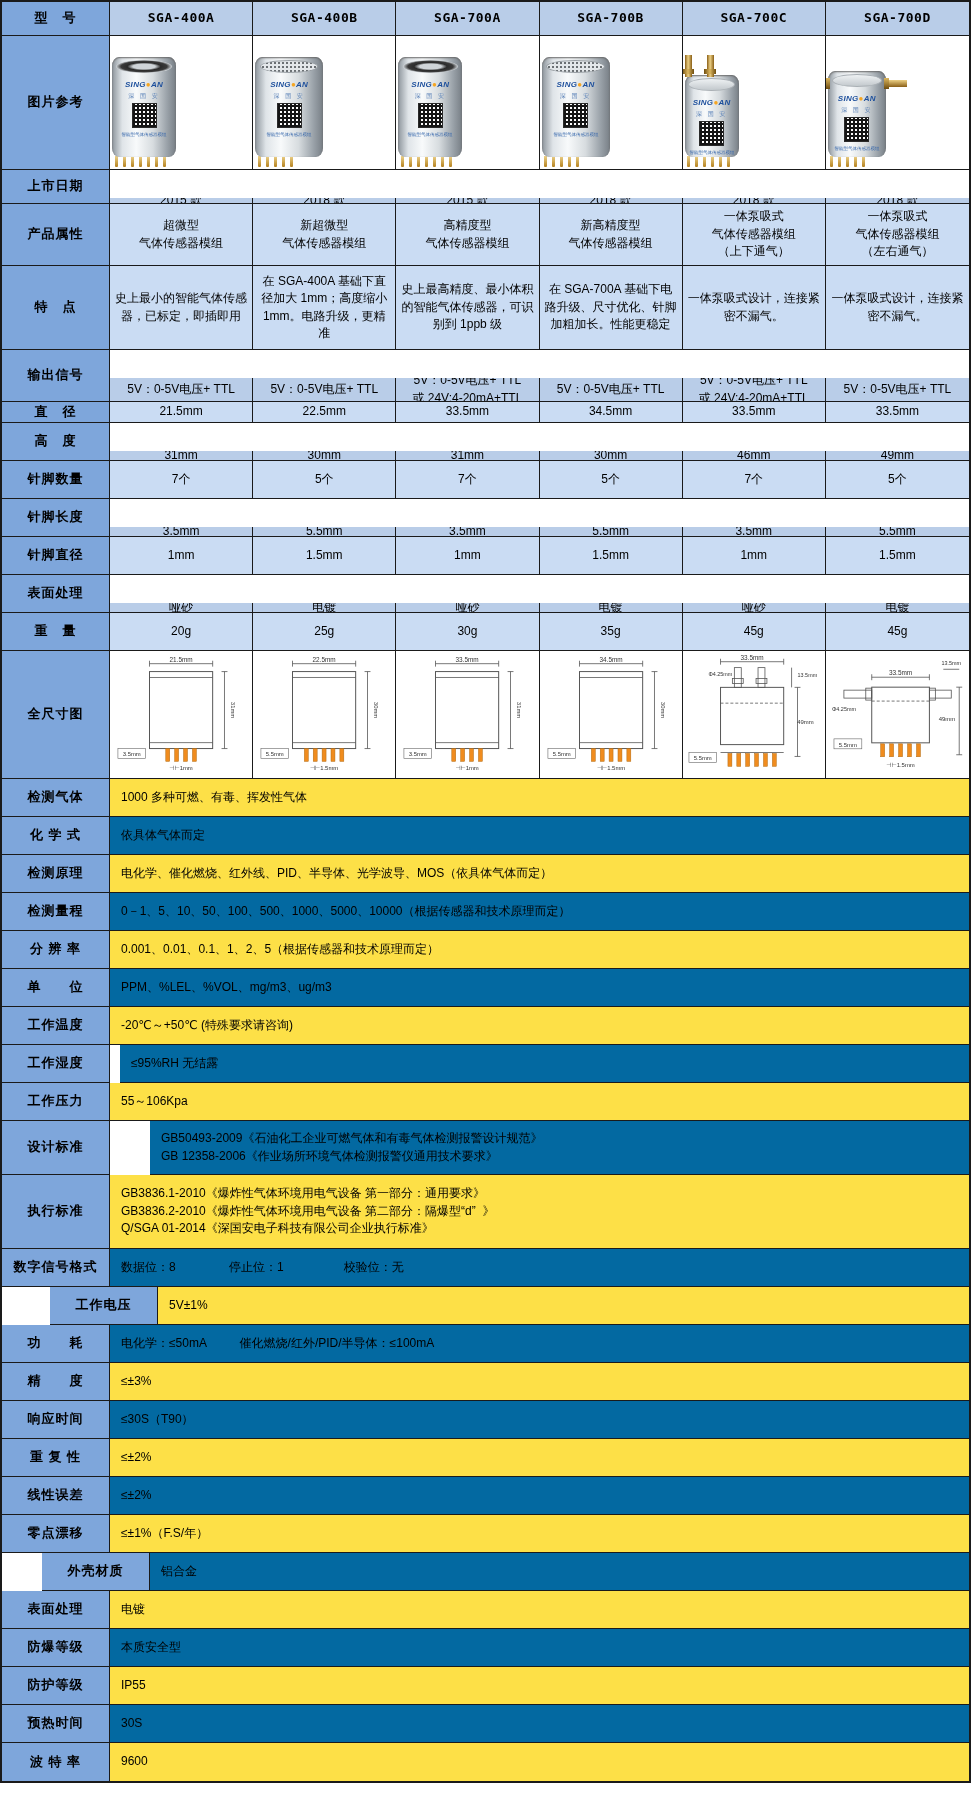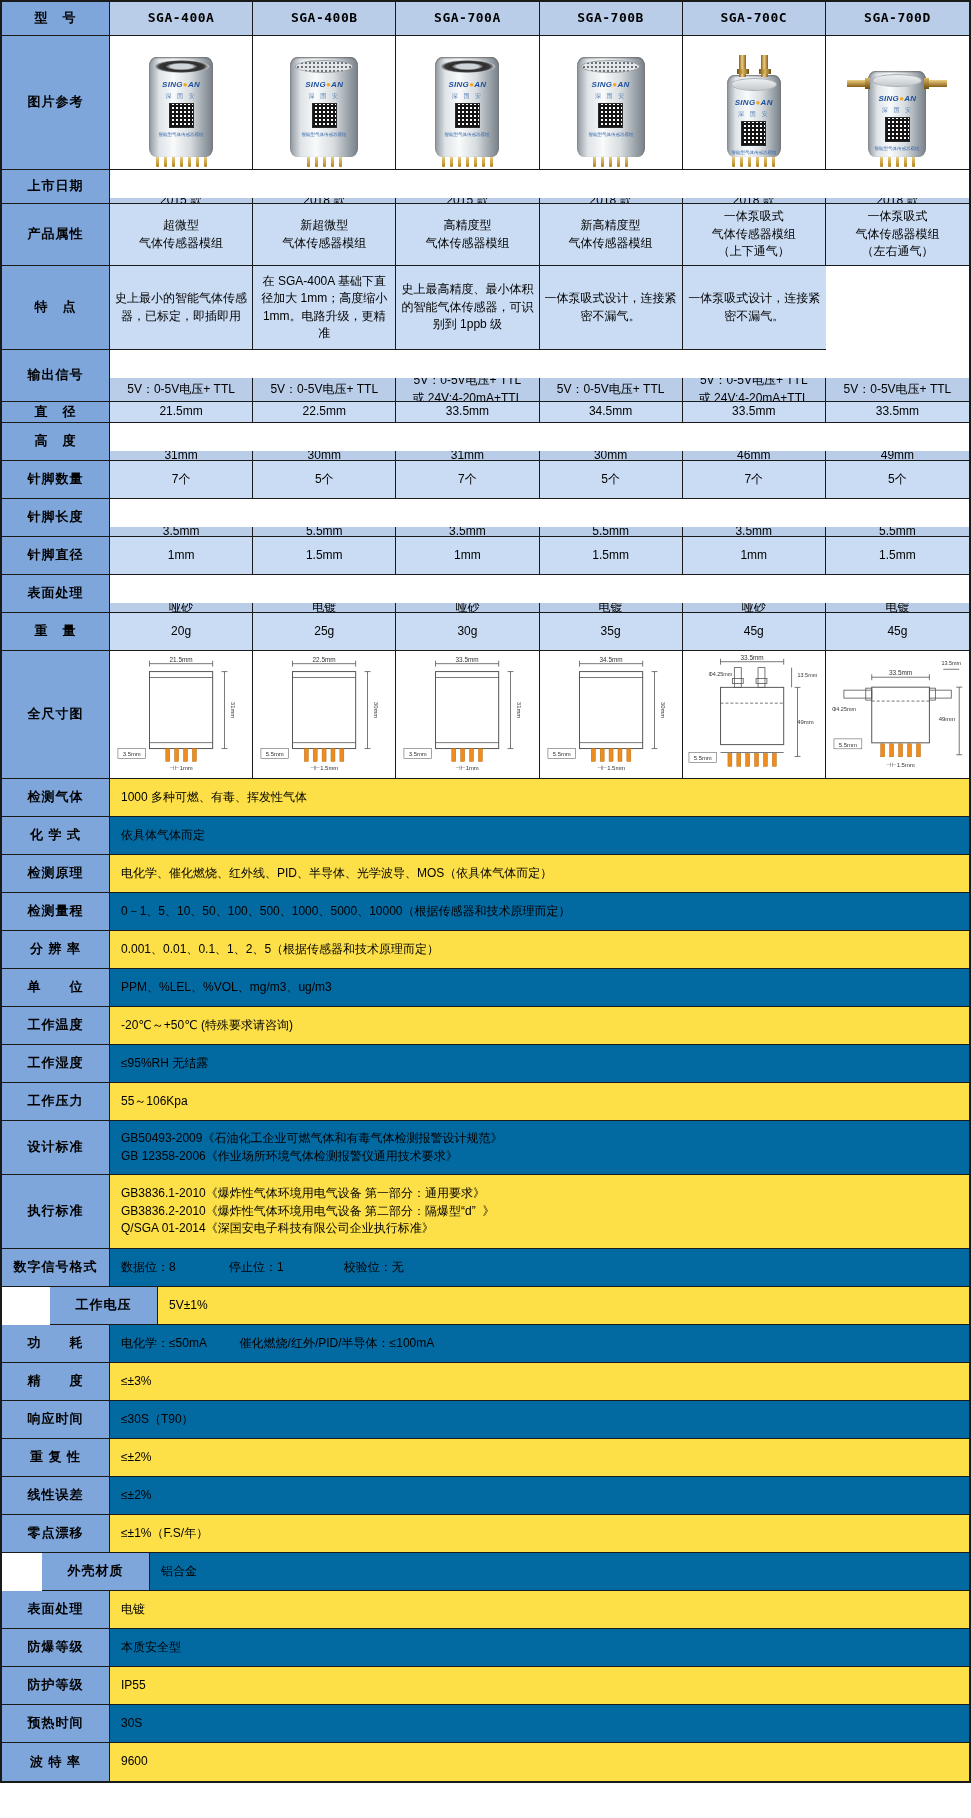--- a/index.html
+++ b/index.html
@@ -13,21 +13,21 @@
   .lastrow .cell{border-bottom:none;}
   .label{background:#7EA6DB;font-weight:bold;font-size:13px;letter-spacing:1px;}
   .mname{background:#B9CDE8;font-family:"DejaVu Sans Mono","Liberation Mono",monospace;font-weight:bold;font-size:13px;letter-spacing:0.5px;}
   .dark  .val{background:#B9CDE8;margin-top:28px;}
   .light .val{background:#CADCF3;}
   .white .val{background:#ffffff;padding:2px;}
   .fa{background:#0369a1;}
   .fb{background:#fde047;}
   .fval{justify-content:flex-start;text-align:left;padding-left:11px;}
   
-  .photo{position:relative;display:flex;flex-direction:column;align-items:center;justify-content:flex-end;height:100%;width:100%;}
+  .photo{position:relative;display:flex;flex-direction:column;align-items:flex-start;justify-content:flex-end;height:100%;width:100%;}
   .cyl{position:relative;border-radius:7px/9px;display:flex;flex-direction:column;align-items:center;
        background:linear-gradient(90deg,#8d959c,#dfe4e8 16%,#f8fafb 38%,#d7dcdf 64%,#9aa2a9 86%,#787f86);
        box-shadow:inset 0 1px 2px #666;}
   .cap{width:86%;height:13px;border-radius:50%;margin-top:3px;
        background:radial-gradient(ellipse at center,#cfd4d8 28%,#2b2b2b 42%,#3a3a3a 58%,#c8cdd1 70%);}
   .cap.mesh{background:radial-gradient(#6a6f73 0.9px,#e3e7ea 1.3px);background-size:4px 4px;border:1px solid #9aa0a5;box-sizing:border-box;}
   .cap.flat{background:linear-gradient(#eef1f3,#c3c9cd);border:1px solid #aab0b5;box-sizing:border-box;}
   .brand{margin-top:6px;font-size:8px;font-weight:bold;font-style:italic;color:#1d4f9c;letter-spacing:0.3px;white-space:nowrap;}
   .brand .dot{color:#f5a623;font-style:normal;}
   .sub{font-size:6px;color:#5b82b8;letter-spacing:2px;margin-top:1px;white-space:nowrap;}
@@ -101,20 +101,21 @@
     <div class="cell val">一体泵吸式
 气体传感器模组
 （左右通气）</div>
   </div>
 
   <div class="row light" style="height:84px">
     <div class="cell label">特　点</div>
     <div class="cell val">史上最小的智能气体传感器，已标定，即插即用</div>
     <div class="cell val">在 SGA-400A 基础下直径加大 1mm；高度缩小 1mm。电路升级，更精准</div>
     <div class="cell val">史上最高精度、最小体积的智能气体传感器，可识别到 1ppb 级</div>
+    <div class="cell val">在 SGA-700A 基础下电路升级、尺寸优化、针脚加粗加长。性能更稳定</div>
     <div class="cell val">一体泵吸式设计，连接紧密不漏气。</div>
     <div class="cell val">一体泵吸式设计，连接紧密不漏气。</div>
   </div>
 
   <div class="row dark" style="height:52px">
     <div class="cell label">输出信号</div>
     <div class="cell val">5V：0-5V电压+ TTL</div>
     <div class="cell val">5V：0-5V电压+ TTL</div>
     <div class="cell val">5V：0-5V电压+ TTL
 或 24V:4-20mA+TTL</div>
@@ -357,29 +358,29 @@
         <div class="cell fval fb">0.001、0.01、0.1、1、2、5（根据传感器和技术原理而定）</div>
       </div>
       <div class="row1" style="height: 38px;">
         <div class="cell label">单　　位</div>
         <div class="cell fval fa">PPM、%LEL、%VOL、mg/m3、ug/m3</div>
       </div>
       <div class="row1" style="height: 38px;">
         <div class="cell label">工作温度</div>
         <div class="cell fval fb">-20℃～+50℃ (特殊要求请咨询)</div>
       </div>
-      <div class="row1" style="height: 38px;">
+      <div class="row1" style="height: 38px; gap: 10px;">
         <div class="cell label">工作湿度</div>
         <div class="cell fval fa">≤95%RH 无结露</div>
       </div>
       <div class="row1" style="height: 38px;">
         <div class="cell label">工作压力</div>
         <div class="cell fval fb">55～106Kpa</div>
       </div>
-      <div class="row1" style="height: 54px;">
+      <div class="row1" style="height: 54px; gap: 40px;">
         <div class="cell label">设计标准</div>
         <div class="cell fval fa">GB50493-2009《石油化工企业可燃气体和有毒气体检测报警设计规范》
 GB 12358-2006《作业场所环境气体检测报警仪通用技术要求》</div>
       </div>
       <div class="row1" style="height: 74px;">
         <div class="cell label">执行标准</div>
         <div class="cell fval fb">GB3836.1-2010《爆炸性气体环境用电气设备 第一部分：通用要求》
 GB3836.2-2010《爆炸性气体环境用电气设备 第二部分：隔爆型“d”  》
 Q/SGA 01-2014《深国安电子科技有限公司企业执行标准》</div>
       </div>

